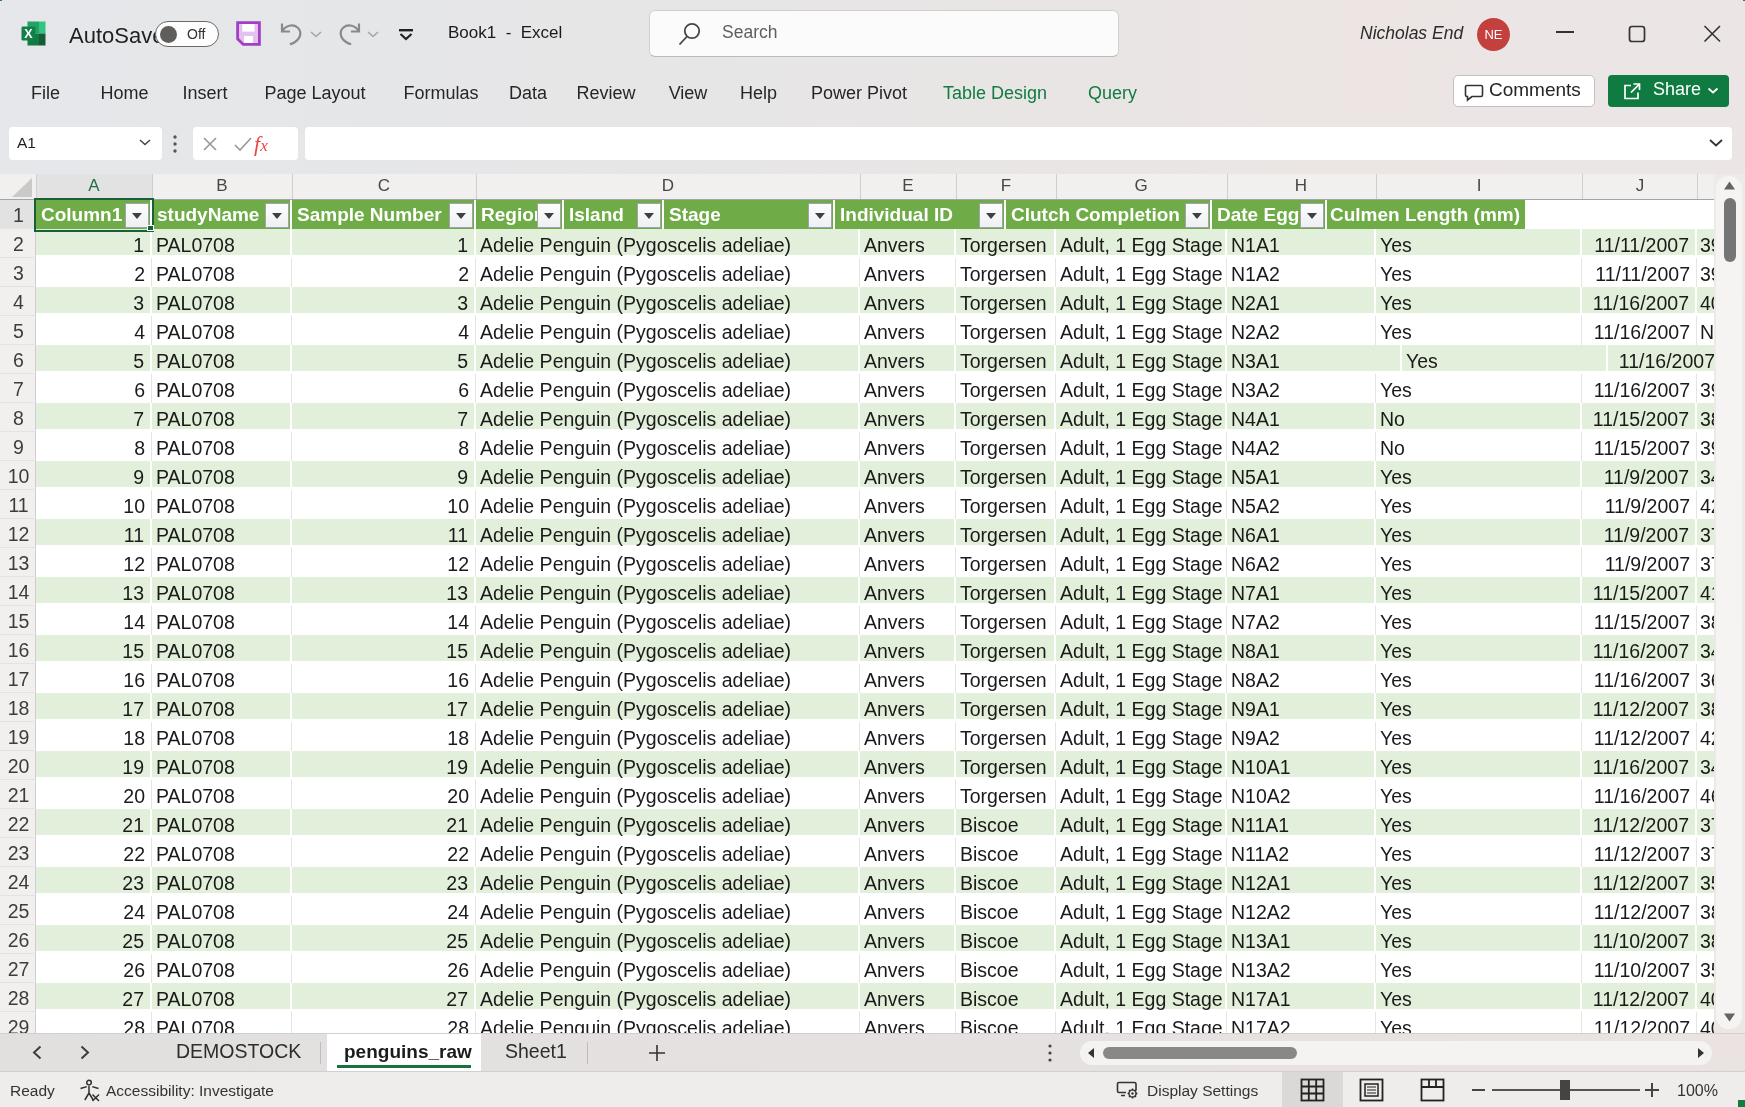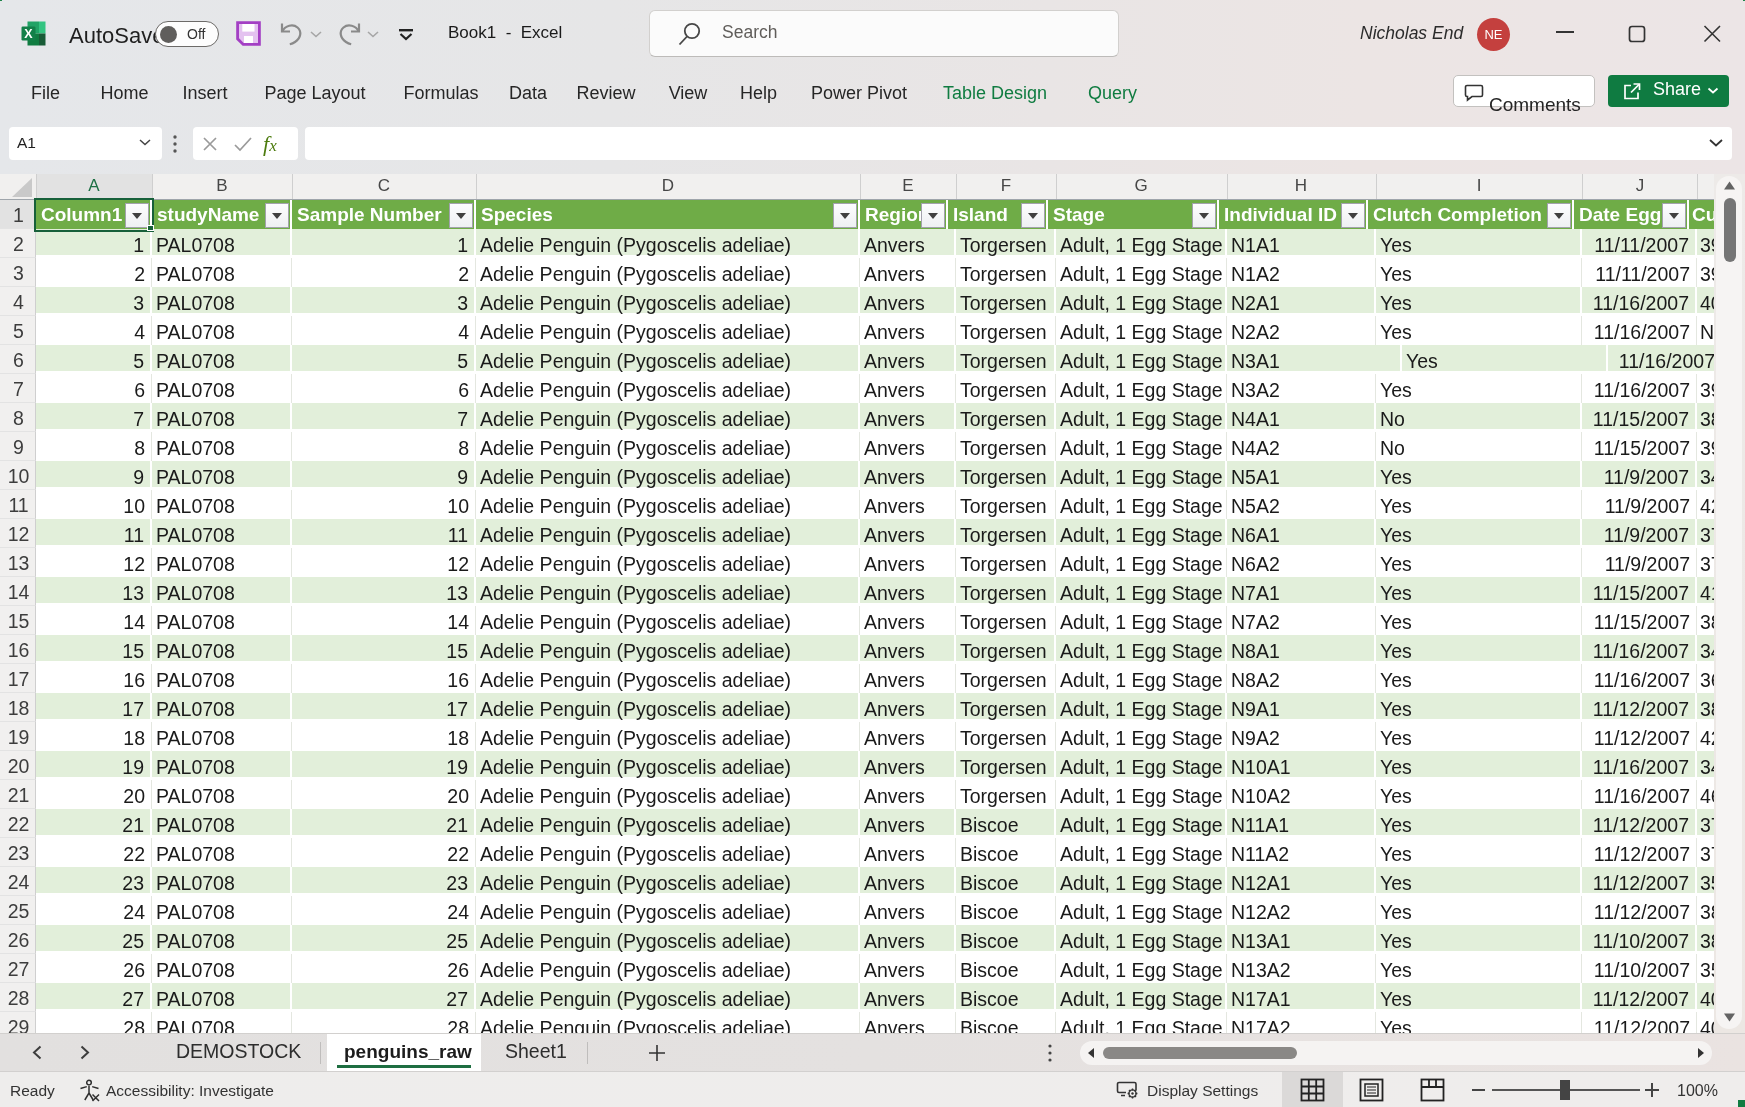--- a/index.html
+++ b/index.html
@@ -21,21 +21,21 @@
 #search .stxt { position:absolute; left:72px; top:11px; font-size:17.5px; color:#605d5a; }
 #uname { position:absolute; left:1360px; top:23px; font-size:17.5px; color:#2b2b2b;font-style:italic; }
 #avatar { position:absolute; left:1477px; top:18px; width:33px; height:33px; border-radius:50%;
   background:#c4403e; color:#fff; font-size:13px; text-align:center; line-height:34px; }
 
 
 #rtabs { position:absolute; left:0; top:83px; height:24px; width:1745px; font-size:18px; color:#262626; }
 #rtabs .grn { color:#107c41; }
 #cmt { position:absolute; left:1453px; top:75px; width:142px; height:32px; background:#fff;
   border:1px solid #c3c1bf; border-radius:5px; }
-#cmt span { position:absolute; left:35px; top:18px; font-size:19px; color:#252525; }
+#cmt span { position:absolute; left:35px; top:3px; font-size:19px; color:#252525; }
 #share { position:absolute; left:1608px; top:75px; width:121px; height:32px; background:#0f7b41;
   border-radius:4px; }
 #share span { position:absolute; left:45px; top:4px; font-size:18px; color:#fff; }
 
 
 #namebox { position:absolute; left:9px; top:127px; width:153px; height:33px; background:#fff; border-radius:4px; }
 #namebox .nb { position:absolute; left:8px; top:7px; font-size:15.5px; color:#1f1f1f; }
 #fxgroup { position:absolute; left:193px; top:127px; width:105px; height:33px; background:#fff; border-radius:4px; }
 #fbar { position:absolute; left:305px; top:127px; width:1427px; height:33px; background:#fff; border-radius:4px; }
 
@@ -209,21 +209,21 @@
       <circle cx="4" cy="10" r="1.7" fill="#555"></circle>
       <circle cx="4" cy="17" r="1.7" fill="#555"></circle>
 </svg>
 <div id="fxgroup">
   <svg style="position:absolute;left:8px;top:8px" width="18" height="18" viewBox="0 0 18 18">
     <path d="M3 3 L15 15 M15 3 L3 15" stroke="#9a9a9a" stroke-width="1.7"></path>
   </svg>
   <svg style="position:absolute;left:40px;top:8px" width="20" height="18" viewBox="0 0 20 18">
     <path d="M2 10 L7 15 L18 3" fill="none" stroke="#9a9a9a" stroke-width="1.7"></path>
   </svg>
-  <span style="position:absolute;left:70px;top:4px;font-family:'Liberation Serif',serif;font-style:italic;font-size:22px;color:#4d7c0f;">f<span style="font-size:17px">x</span></span>
+  <span style="position:absolute;left:61px;top:4px;font-family:'Liberation Serif',serif;font-style:italic;font-size:22px;color:#ef4444;">f<span style="font-size:17px">x</span></span>
 </div>
 <div id="fbar">
   <svg style="position:absolute;right:8px;top:11px" width="16" height="11" viewBox="0 0 16 11">
     <path d="M2 2 l6 5.5 l6 -5.5" fill="none" stroke="#333" stroke-width="1.8"></path>
   </svg>
 </div>
 
 <div id="colhdr">
       <div class="colhdr-a"></div>
       <div class="cs" style="left:36px"></div>
@@ -255,33 +255,30 @@
         <div class="gut g1">1</div>
         <div class="hc" style="width:116px">Column1<span class="fb">
             <span class="ft"></span>
           </span></div>
         <div class="hc" style="width:140px">studyName<span class="fb">
             <span class="ft"></span>
           </span></div>
         <div class="hc" style="width:184px">Sample Number<span class="fb">
             <span class="ft"></span>
           </span></div>
-        <div class="hc" style="width:384px">Species<span class="fb">
-            <span class="ft"></span>
-          </span></div>
         <div class="hc" style="width:88px">Region<span class="fb">
             <span class="ft"></span>
           </span></div>
         <div class="hc" style="width:100px">Island<span class="fb">
             <span class="ft"></span>
           </span></div>
         <div class="hc" style="width:171px">Stage<span class="fb">
             <span class="ft"></span>
           </span></div>
-        <div class="hc" style="width:149px">Individual ID<span class="fb">
+        <div class="hc" style="width:171px">Individual ID<span class="fb">
             <span class="ft"></span>
           </span></div>
         <div class="hc" style="width:206px">Clutch Completion<span class="fb">
             <span class="ft"></span>
           </span></div>
         <div class="hc" style="width:115px">Date Egg<span class="fb">
             <span class="ft"></span>
           </span></div>
         <div class="hc" style="width:200px;padding-left:3px">Culmen Length (mm)</div>
       </div>

